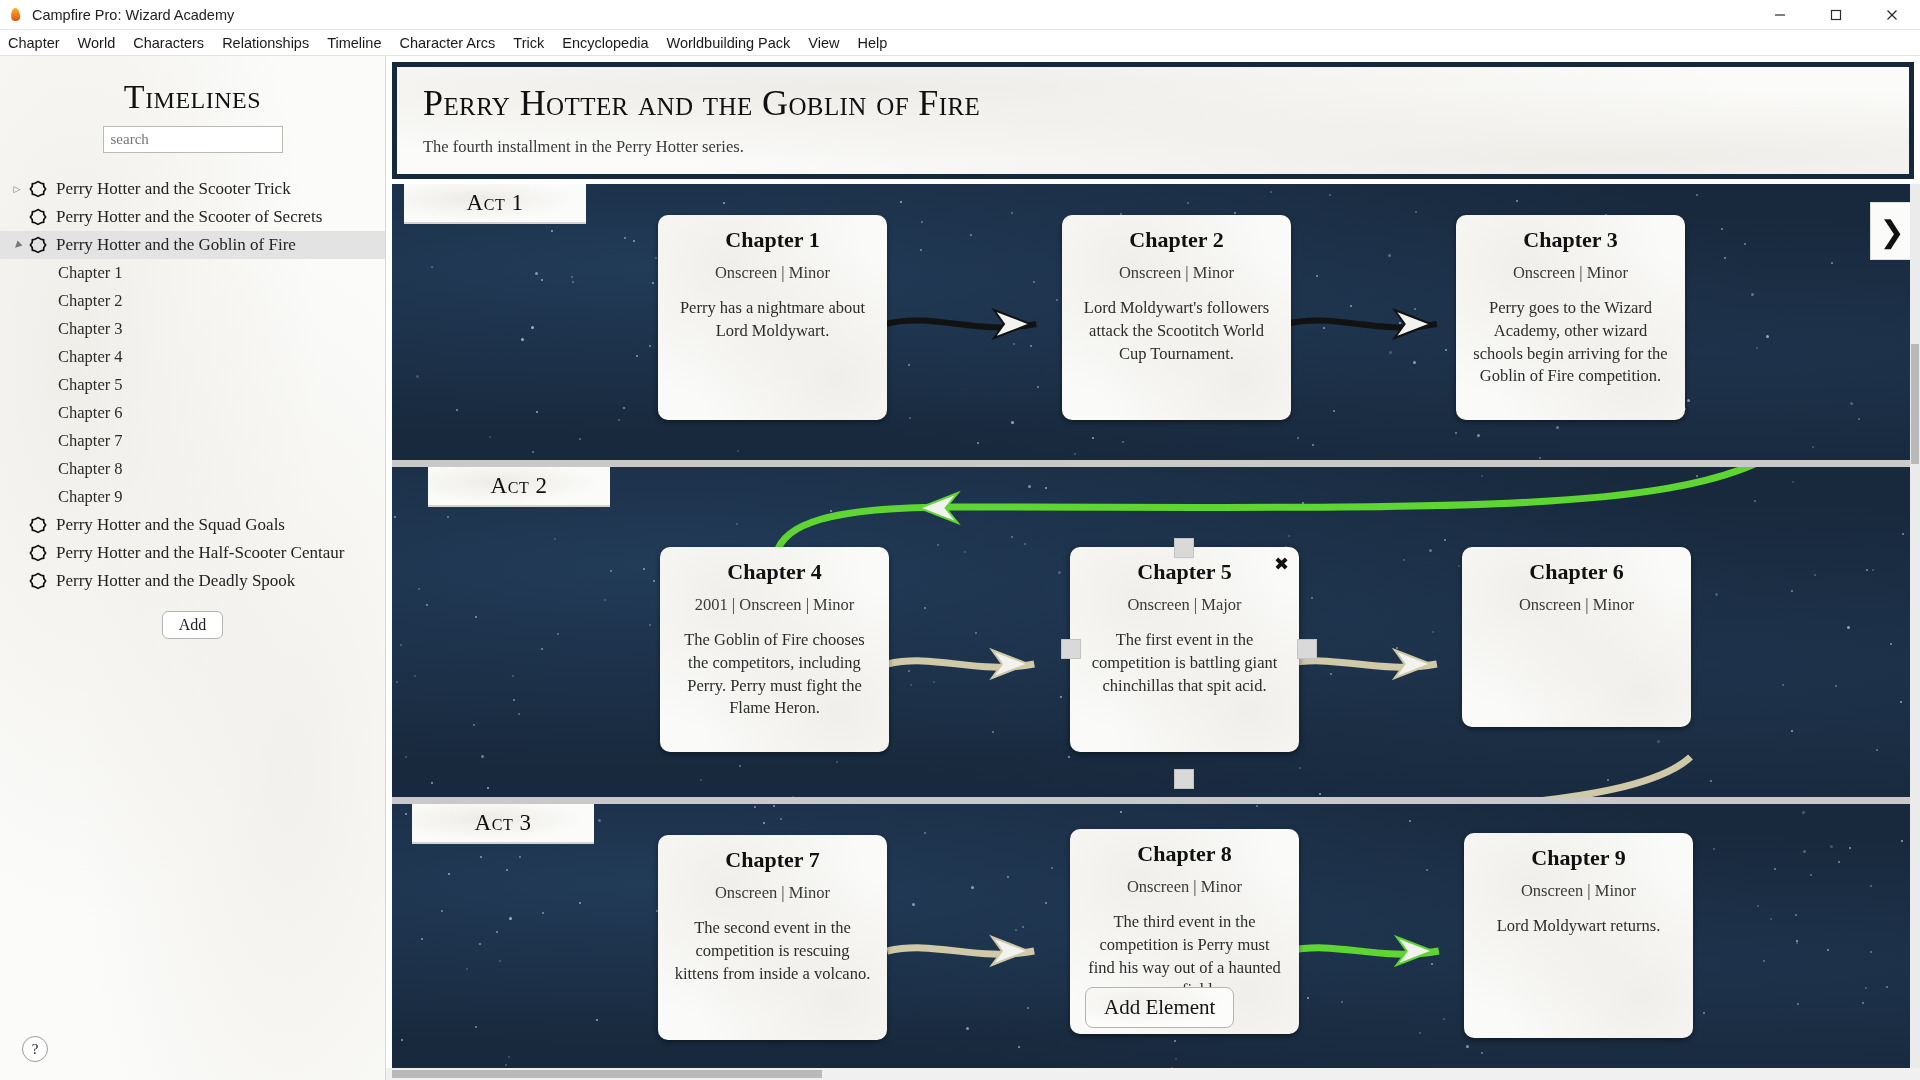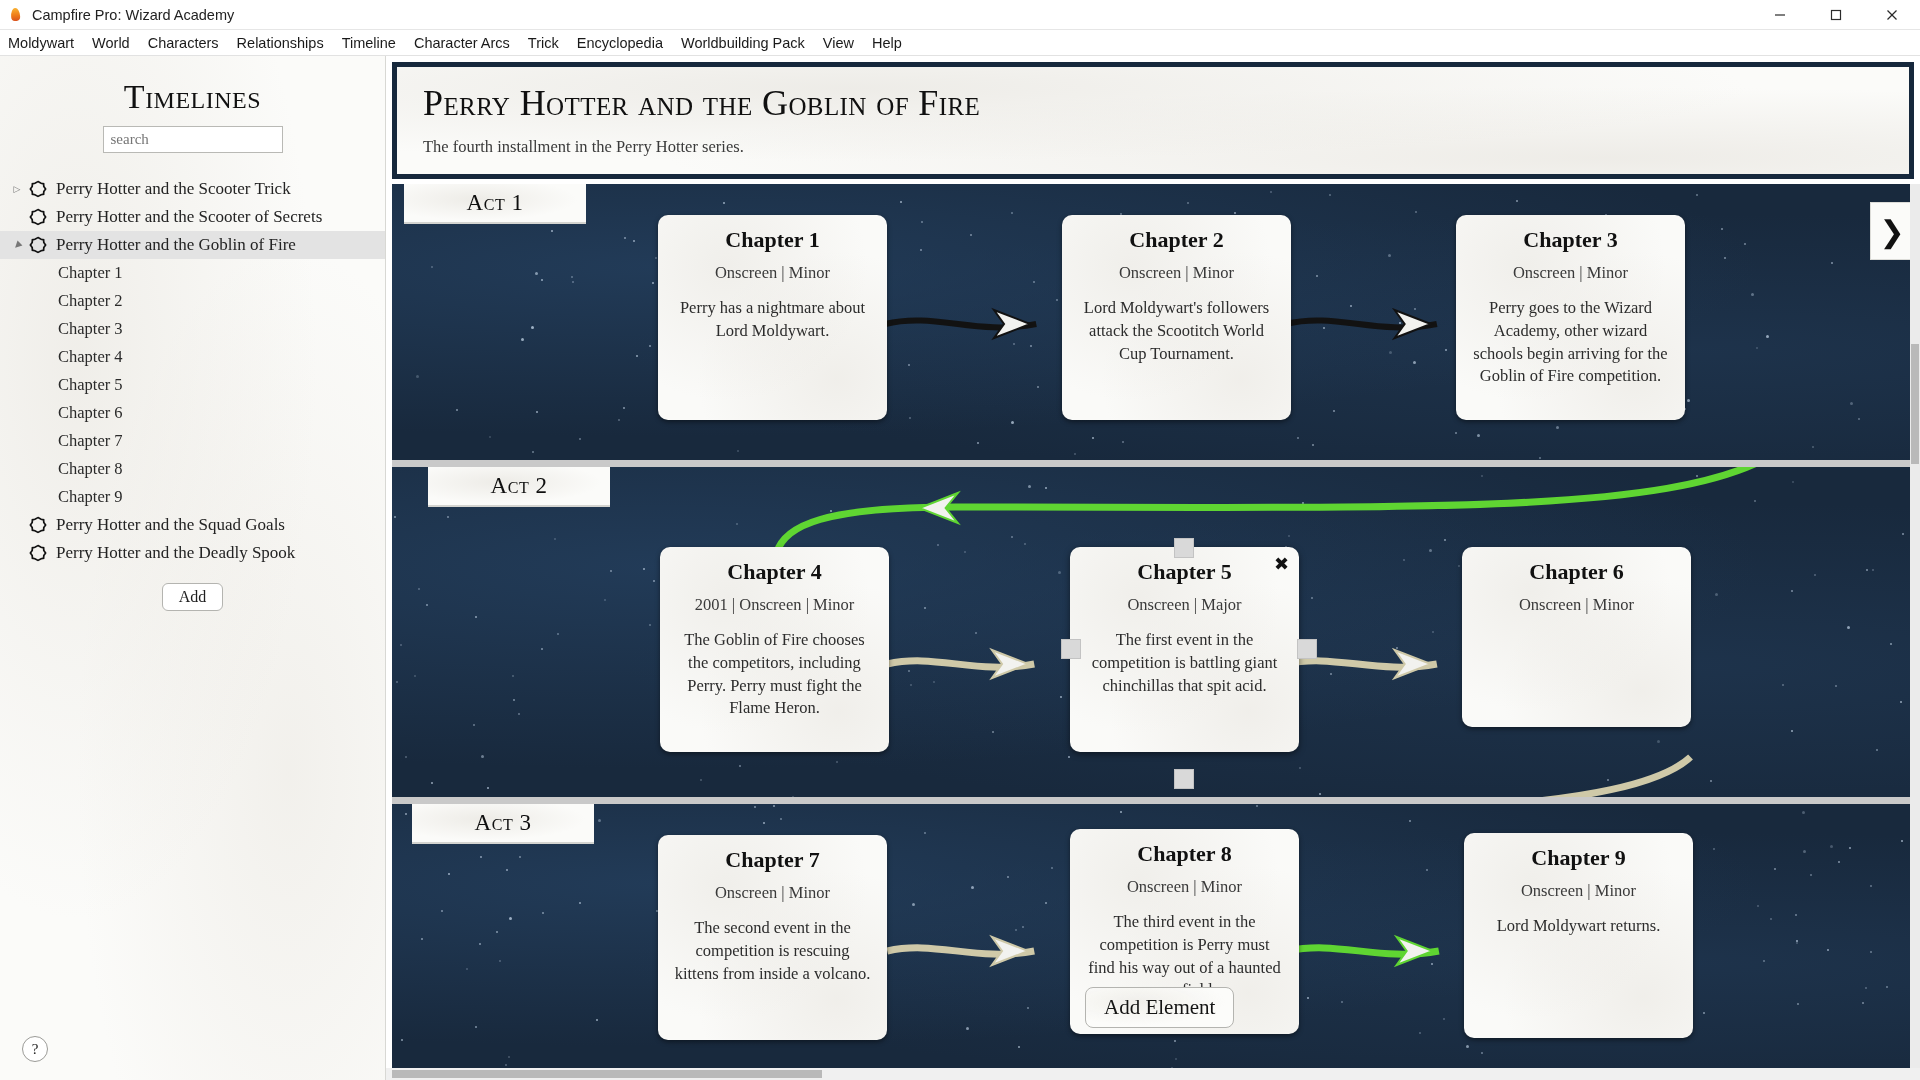--- a/index.html
+++ b/index.html
@@ -264,21 +264,21 @@
   </div>
   <div class="wbtn">
     <svg width="14" height="14" viewBox="0 0 14 14">
         <line x1="2.5" y1="2.5" x2="11.5" y2="11.5" stroke="#2b2b2b" stroke-width="1.2"></line>
         <line x1="11.5" y1="2.5" x2="2.5" y2="11.5" stroke="#2b2b2b" stroke-width="1.2"></line>
       </svg>
   </div>
 </div>
 
 <div id="menubar">
-  <div class="menu-item">Moldywart</div>
+  <div class="menu-item">Chapter</div>
   <div class="menu-item">World</div>
   <div class="menu-item">Characters</div>
   <div class="menu-item">Relationships</div>
   <div class="menu-item">Timeline</div>
   <div class="menu-item">Character Arcs</div>
   <div class="menu-item">Trick</div>
   <div class="menu-item">Encyclopedia</div>
   <div class="menu-item">Worldbuilding Pack</div>
   <div class="menu-item">View</div>
   <div class="menu-item">Help</div>
@@ -347,20 +347,29 @@
           <span>Chapter 9</span>
         </div>
         <div class="tree-row">
           <span class="twisty"></span>
           <span class="timeline-icon">
             <svg width="18" height="18" viewBox="0 0 18 18">
               <path d="M9 1.6 L12.1 3.3 L14.6 3.8 L14.8 6.4 L16.6 9 L14.8 11.6 L14.6 14.2 L12.1 14.7 L9 16.4 L5.9 14.7 L3.4 14.2 L3.2 11.6 L1.4 9 L3.2 6.4 L3.4 3.8 L5.9 3.3 Z" fill="none" stroke="#111" stroke-width="1.7"></path>
             </svg>
           </span>
           <span>Perry Hotter and the Squad Goals</span>
+        </div>
+        <div class="tree-row">
+          <span class="twisty"></span>
+          <span class="timeline-icon">
+            <svg width="18" height="18" viewBox="0 0 18 18">
+              <path d="M9 1.6 L12.1 3.3 L14.6 3.8 L14.8 6.4 L16.6 9 L14.8 11.6 L14.6 14.2 L12.1 14.7 L9 16.4 L5.9 14.7 L3.4 14.2 L3.2 11.6 L1.4 9 L3.2 6.4 L3.4 3.8 L5.9 3.3 Z" fill="none" stroke="#111" stroke-width="1.7"></path>
+            </svg>
+          </span>
+          <span>Perry Hotter and the Half-Scooter Centaur</span>
         </div>
         <div class="tree-row">
           <span class="twisty"></span>
           <span class="timeline-icon">
             <svg width="18" height="18" viewBox="0 0 18 18">
               <path d="M9 1.6 L12.1 3.3 L14.6 3.8 L14.8 6.4 L16.6 9 L14.8 11.6 L14.6 14.2 L12.1 14.7 L9 16.4 L5.9 14.7 L3.4 14.2 L3.2 11.6 L1.4 9 L3.2 6.4 L3.4 3.8 L5.9 3.3 Z" fill="none" stroke="#111" stroke-width="1.7"></path>
             </svg>
           </span>
           <span>Perry Hotter and the Deadly Spook</span>
         </div>

